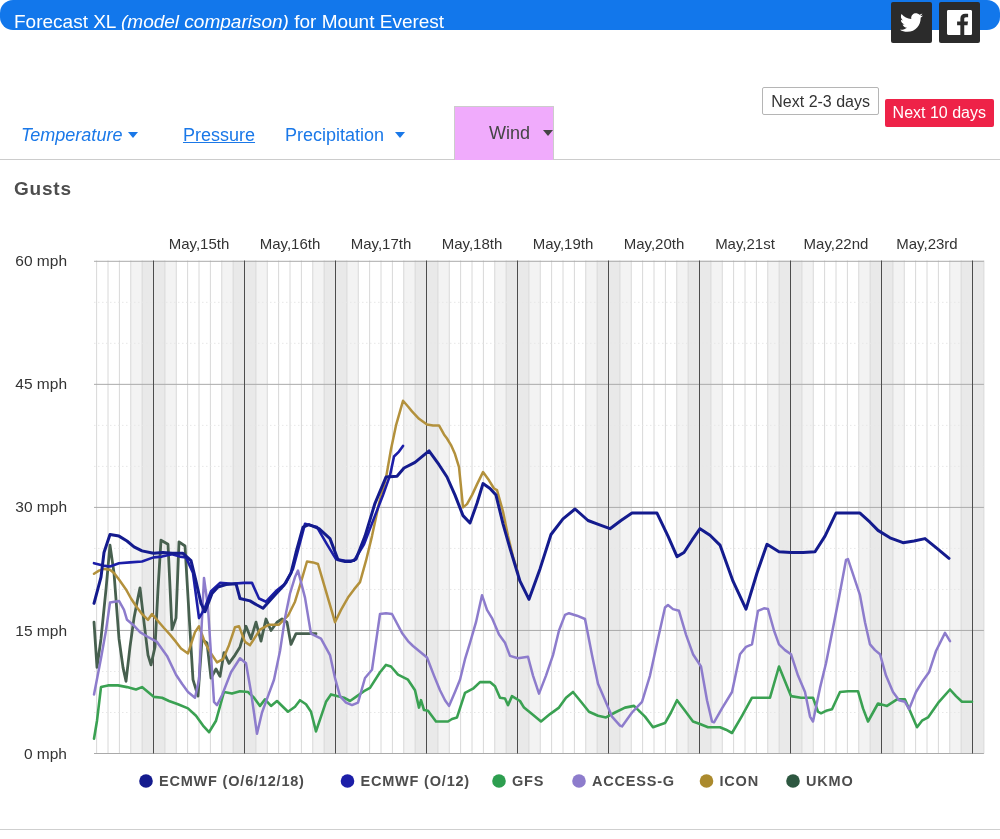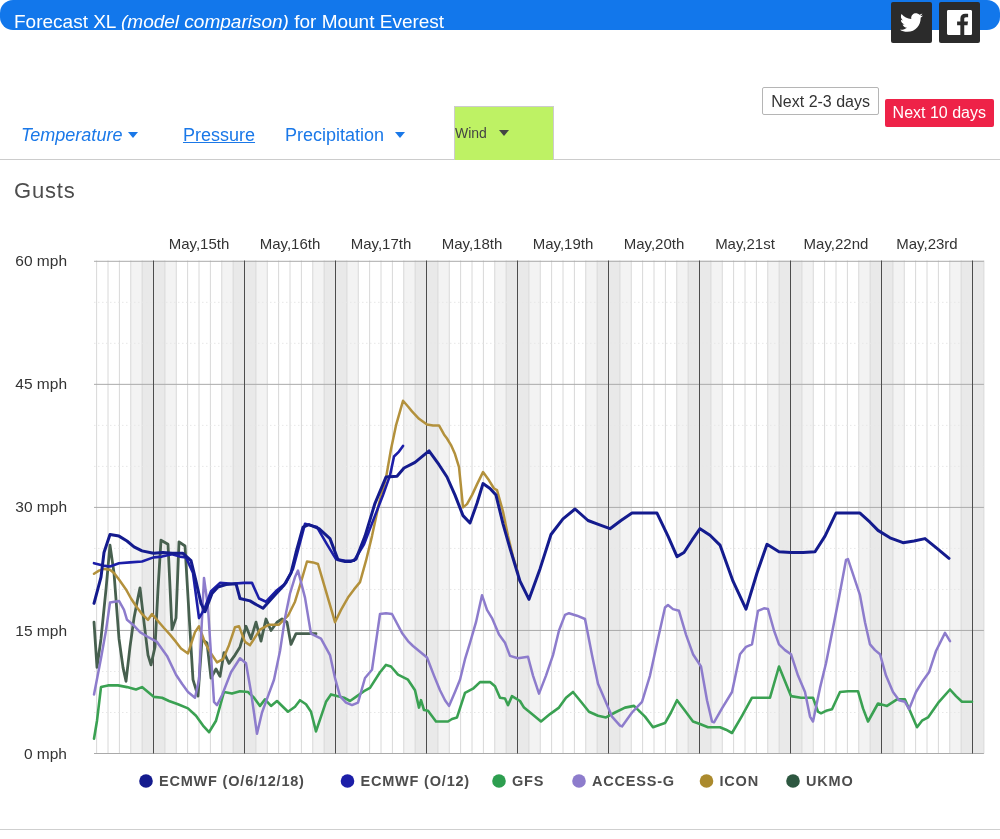--- a/index.html
+++ b/index.html
@@ -12,27 +12,27 @@
   display:flex;align-items:center;justify-content:center;}
 .btn{position:absolute;top:87px;height:28px;line-height:28px;font-size:16px;padding:0 8px;
   box-sizing:border-box;text-align:left;}
 .btn1{right:121px;border:1px solid #b5b5b5;background:#ffffff;color:#333333;border-radius:2px;}
 .btn2{right:6px;background:#ee2248;color:#ffffff;border-radius:2px;margin-top:12px;}
 .tabrule{position:absolute;left:0;top:159px;width:1000px;height:1px;background:#cccccc;}
 .tab{position:absolute;top:125px;font-size:18px;color:#1a78e8;white-space:nowrap;}
 .caret{display:inline-block;width:0;height:0;border-left:5px solid transparent;
   border-right:5px solid transparent;border-top:6px solid #1a78e8;margin-left:6px;
   vertical-align:middle;margin-top:-2px;}
-.activetab{position:absolute;left:454px;top:106px;width:100px;height:54px;background:#bef264;
+.activetab{position:absolute;left:454px;top:106px;width:100px;height:54px;background:#f0abfc;
   border:1px solid #cccccc;border-bottom:none;box-sizing:border-box;z-index:2;
-  text-align:left;line-height:52px;font-size:14px;color:#444444;}
+  text-align:right;line-height:52px;font-size:18px;color:#444444;}
 .caret2{display:inline-block;width:0;height:0;border-left:5px solid transparent;
   border-right:5px solid transparent;border-top:6px solid #444444;margin-left:8px;
   vertical-align:middle;margin-top:-2px;}
-.gusts{position:absolute;left:14px;top:178px;font-size:22px;letter-spacing:0.8px;font-weight:normal;color:#4d4d4d;}
+.gusts{position:absolute;left:14px;top:178px;font-size:19px;letter-spacing:0.8px;font-weight:bold;color:#4d4d4d;}
 .botrule{position:absolute;left:0;top:829px;width:1000px;height:1px;background:#cfcfcf;}
 </style>
 </head>
 <body>
 <div class="header">
   <div class="title">Forecast XL <i>(model comparison)</i> for Mount Everest</div>
   <div class="icon" style="right:68px;">
       <svg width="23" height="23" viewBox="0 0 24 24" fill="#ffffff">
         <path d="M23.954 4.569c-.885.389-1.83.654-2.825.775 1.014-.611 1.794-1.574 2.163-2.723-.951.555-2.005.959-3.127 1.184-.896-.959-2.173-1.559-3.591-1.559-2.717 0-4.92 2.203-4.92 4.917 0 .39.045.765.127 1.124C7.691 8.094 4.066 6.13 1.64 3.161c-.427.722-.666 1.561-.666 2.475 0 1.71.87 3.213 2.188 4.096-.807-.026-1.566-.248-2.228-.616v.061c0 2.385 1.693 4.374 3.946 4.827-.413.111-.849.171-1.296.171-.314 0-.615-.03-.916-.086.631 1.953 2.445 3.377 4.604 3.417-1.68 1.319-3.809 2.105-6.102 2.105-.39 0-.779-.023-1.17-.067 2.189 1.394 4.768 2.209 7.557 2.209 9.054 0 13.999-7.496 13.999-13.986 0-.209 0-.42-.015-.63.961-.689 1.8-1.56 2.46-2.548l-.047-.02z"></path>
       </svg>

